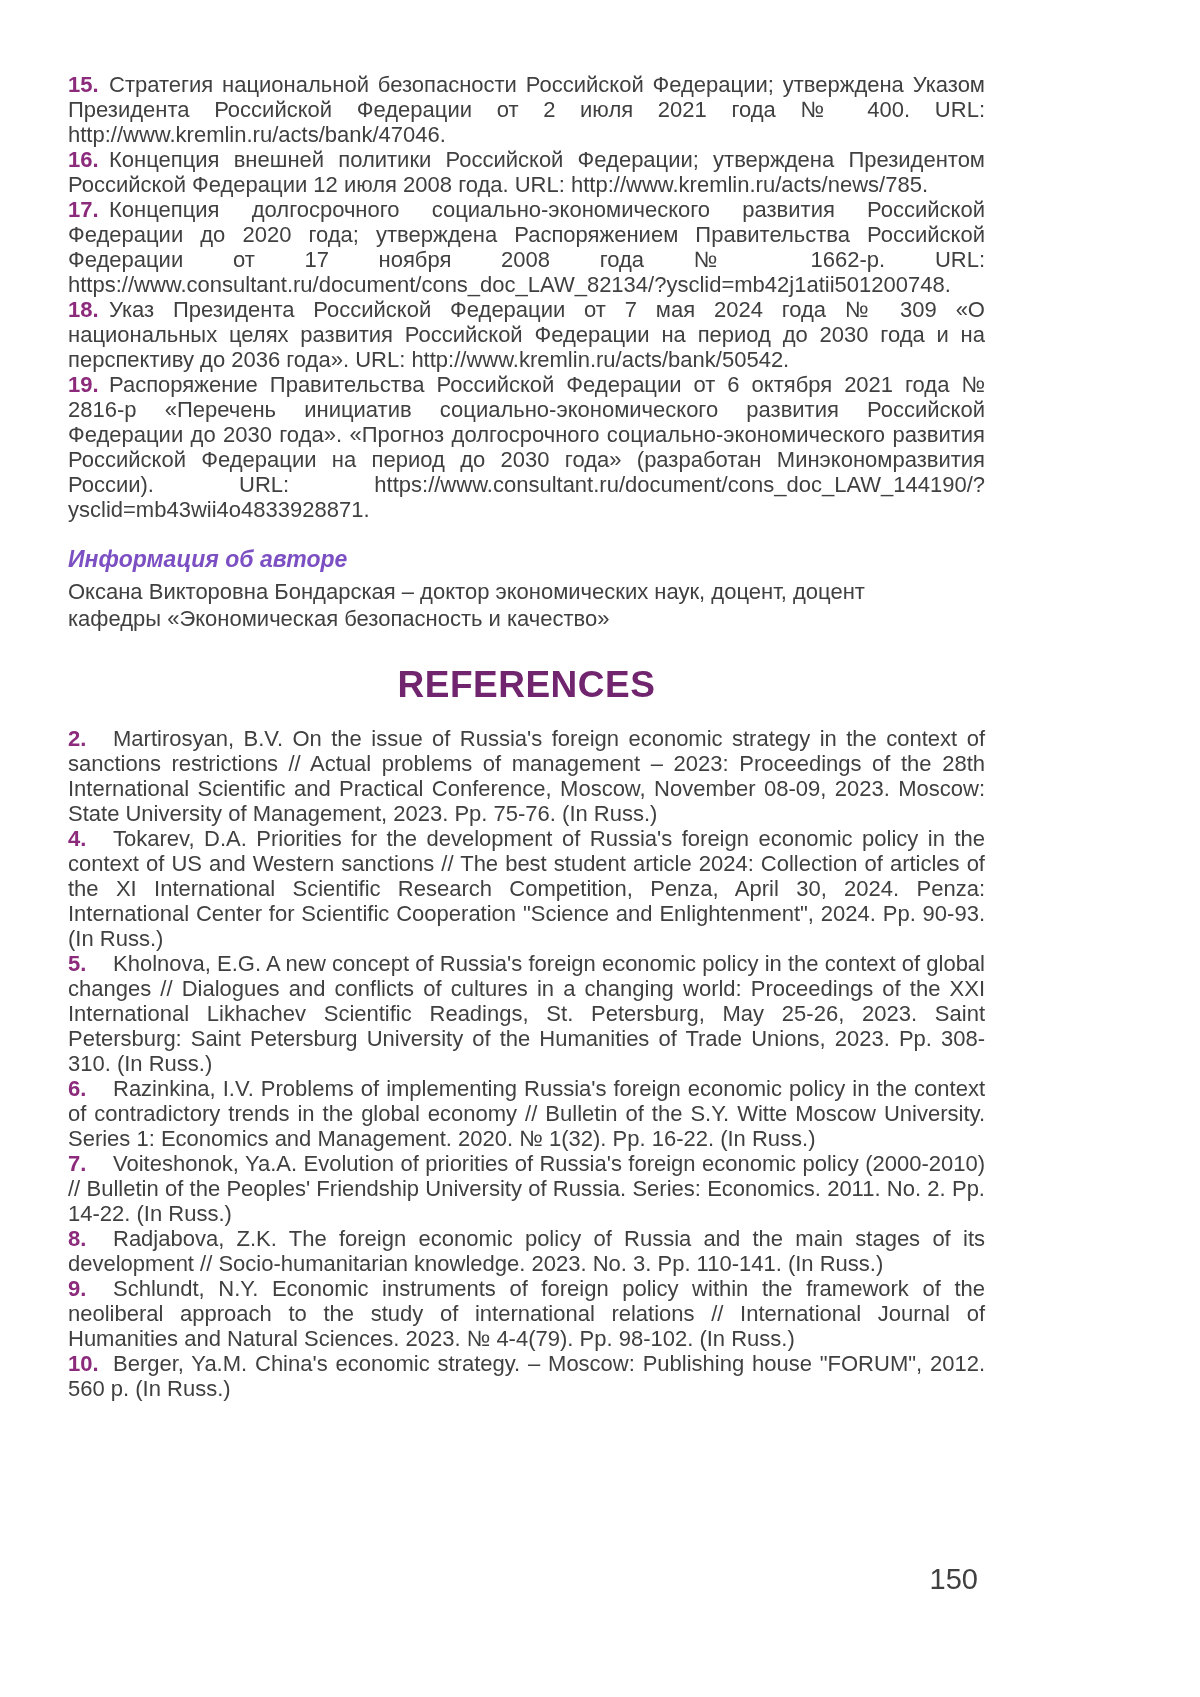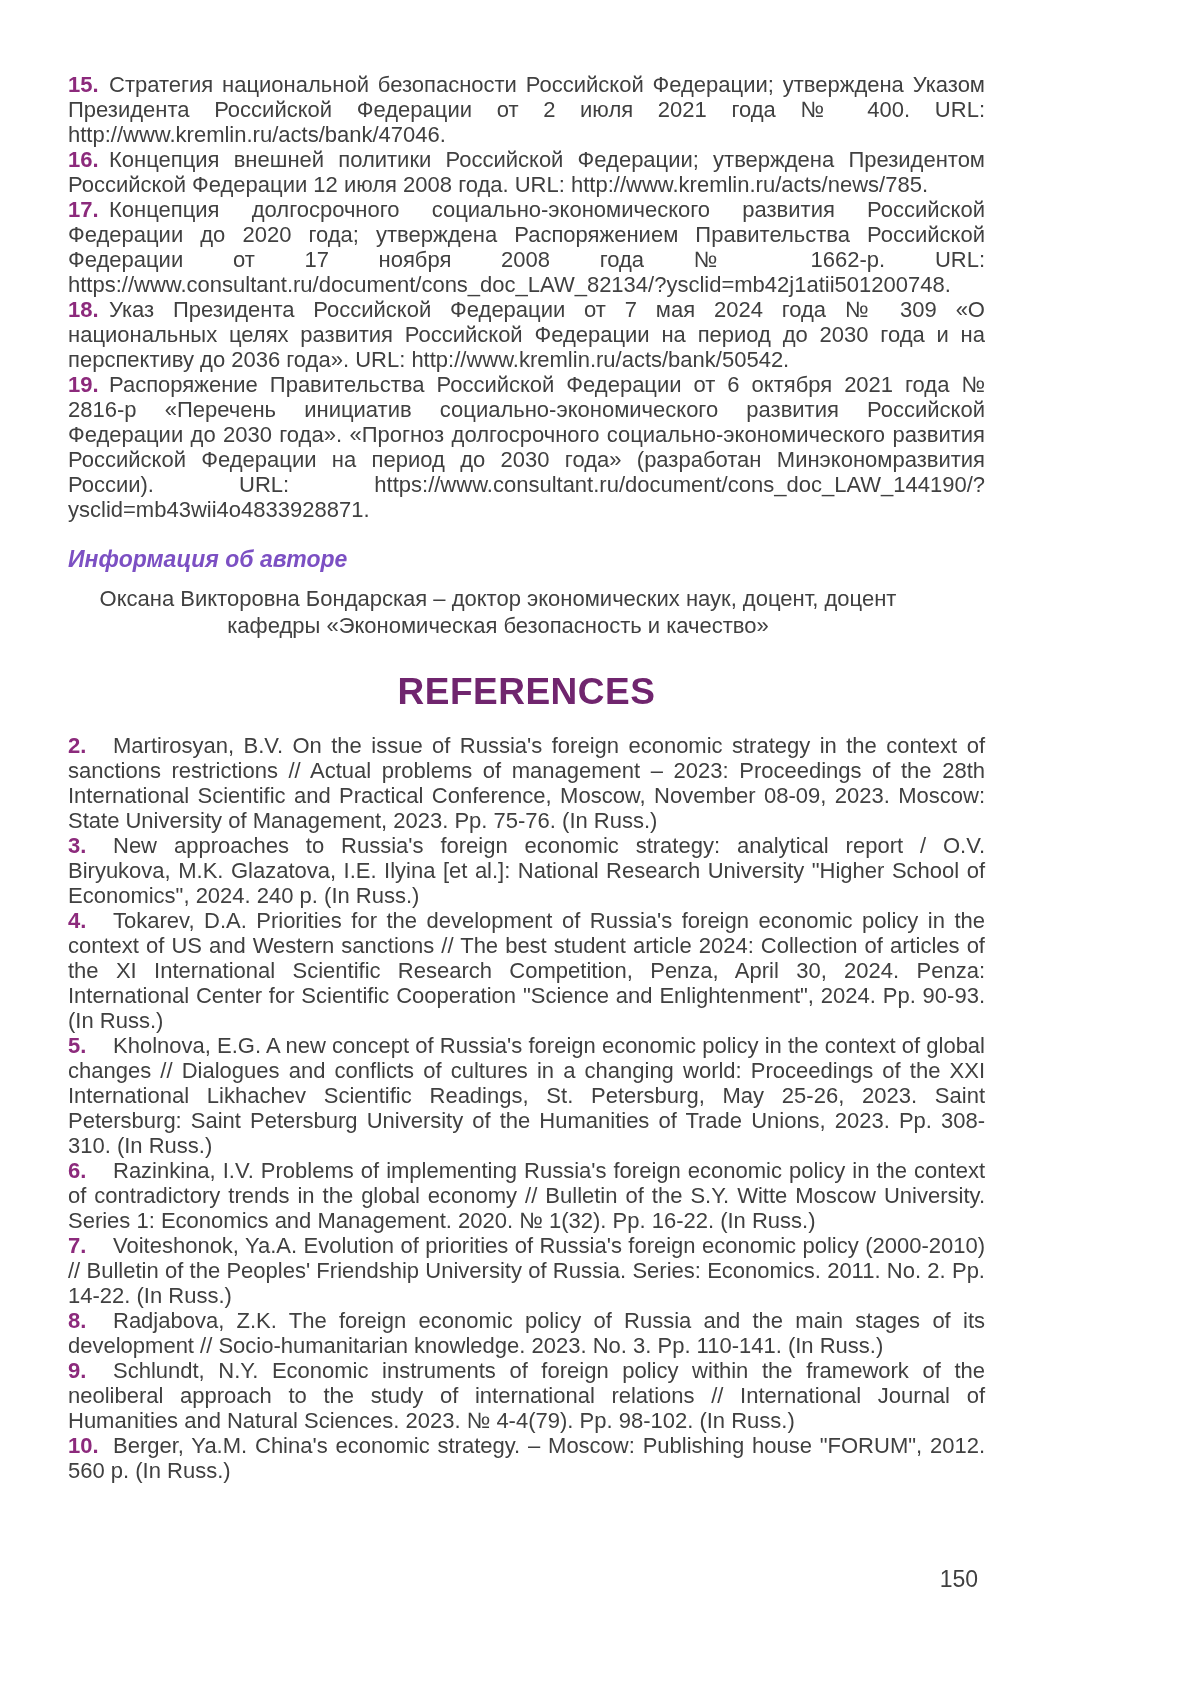--- a/index.html
+++ b/index.html
@@ -39,41 +39,41 @@
   .ref-en .ref-num { min-width: 45px; }
   .info-heading {
     margin: 24px 0 0 0;
     font-size: 23px;
     line-height: 27px;
     font-style: italic;
     font-weight: 700;
     color: #7c50c3;
   }
   .author-text {
-    margin: 12px 0 0 0;
+    margin: 5px 0 0 0;
     font-size: 22px;
     line-height: 27px;
-    text-align: center;
+    text-align: left;
     color: #404040;
     max-width: 860px;
   }
   .ref-heading {
     margin: 32px 0 20px 0;
     font-size: 37px;
     line-height: 42px;
     font-weight: 800;
     letter-spacing: 0.5px;
     color: #70256e;
     text-align: center;
   }
   .page-number {
     position: absolute;
     top: 1566px;
     right: 222px;
-    font-size: 23px;
+    font-size: 29px;
     line-height: 26px;
     color: #404040;
   }
 </style>
 </head>
 <body>
 
 <div class="page">
   <main class="content">
 
@@ -93,21 +93,20 @@
     <h2 class="info-heading">Информация об авторе</h2>
     <p class="author-text">Оксана Викторовна Бондарская – доктор экономических наук, доцент, доцент кафедры «Экономическая безопасность и качество»</p>
 
     <h1 class="ref-heading">REFERENCES</h1>
 
     <section>
 
 
         <p class="ref ref-en"><span class="ref-num">2.</span><span>Martirosyan, B.V. On the issue of Russia's foreign economic strategy in the context of sanctions restrictions // Actual problems of management – 2023: Proceedings of the 28th International Scientific and Practical Conference, Moscow, November 08-09, 2023. Moscow: State University of Management, 2023. Pp. 75-76. (In Russ.)</span></p>
 
-        <p class="ref ref-en"><span class="ref-num">3.</span><span>New approaches to Russia's foreign economic strategy: analytical report / O.V. Biryukova, M.K. Glazatova, I.E. Ilyina [et al.]: National Research University "Higher School of Economics", 2024. 240 p. (In Russ.)</span></p>
 
         <p class="ref ref-en"><span class="ref-num">4.</span><span>Tokarev, D.A. Priorities for the development of Russia's foreign economic policy in the context of US and Western sanctions // The best student article 2024: Collection of articles of the XI International Scientific Research Competition, Penza, April 30, 2024. Penza: International Center for Scientific Cooperation "Science and Enlightenment", 2024. Pp. 90-93. (In Russ.)</span></p>
 
         <p class="ref ref-en"><span class="ref-num">5.</span><span>Kholnova, E.G. A new concept of Russia's foreign economic policy in the context of global changes // Dialogues and conflicts of cultures in a changing world: Proceedings of the XXI International Likhachev Scientific Readings, St. Petersburg, May 25-26, 2023. Saint Petersburg: Saint Petersburg University of the Humanities of Trade Unions, 2023. Pp. 308-310. (In Russ.)</span></p>
 
         <p class="ref ref-en"><span class="ref-num">6.</span><span>Razinkina, I.V. Problems of implementing Russia's foreign economic policy in the context of contradictory trends in the global economy // Bulletin of the S.Y. Witte Moscow University. Series 1: Economics and Management. 2020. № 1(32). Pp. 16-22. (In Russ.)</span></p>
 
         <p class="ref ref-en"><span class="ref-num">7.</span><span>Voiteshonok, Ya.A. Evolution of priorities of Russia's foreign economic policy (2000-2010) // Bulletin of the Peoples' Friendship University of Russia. Series: Economics. 2011. No. 2. Pp. 14-22. (In Russ.)</span></p>
 
         <p class="ref ref-en"><span class="ref-num">8.</span><span>Radjabova, Z.K. The foreign economic policy of Russia and the main stages of its development // Socio-humanitarian knowledge. 2023. No. 3. Pp. 110-141. (In Russ.)</span></p>

